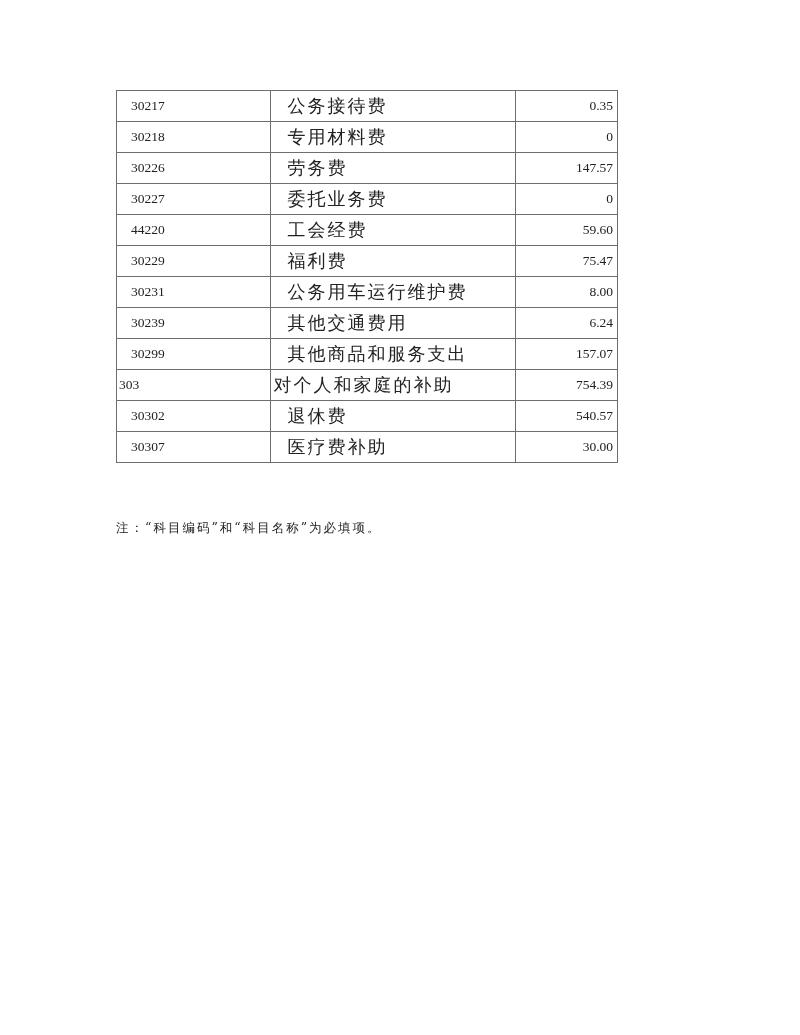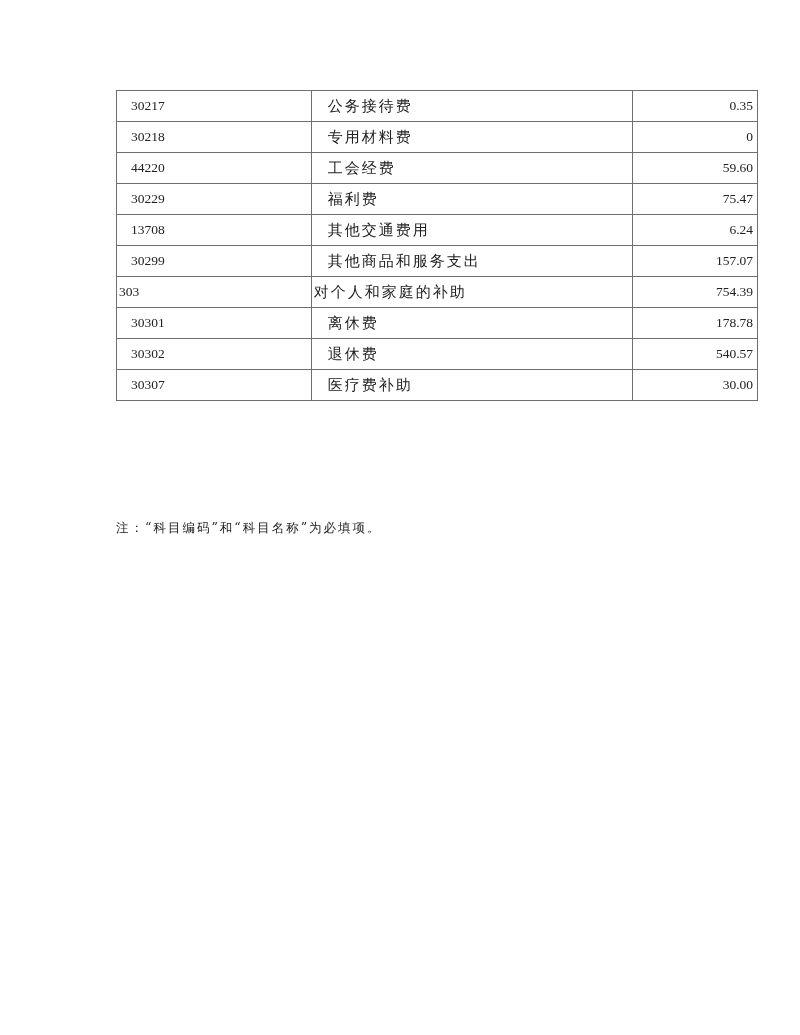--- a/index.html
+++ b/index.html
@@ -1,22 +1,22 @@
 <!DOCTYPE html>
 <html><head>
 <meta charset="utf-8">
 <style>
   html, body { margin: 0; padding: 0; background: #ffffff; }
   body { width: 800px; height: 1035px; position: relative; overflow: hidden;
          font-family: "DejaVu Serif", "Liberation Serif", serif; color: #222; }
-  table.budget { position: absolute; left: 116px; top: 90px; width: 642px;
+  table.budget { position: absolute; left: 116px; top: 90px; width: 502px;
                  border-collapse: collapse; font-size: 13px; }
   table.budget td { border: 1px solid #6e6e6e; height: 30px; padding: 0; }
   td.code { width: 170px; padding-left: 14px !important; font-family: "Liberation Serif", serif; font-size: 13.5px; }
-  td.name { width: 288px; padding-left: 16px !important; letter-spacing: 2px; font-size: 15px; }
+  td.name { width: 288px; padding-left: 16px !important; letter-spacing: 2px; font-size: 18px; }
   td.amount { width: 114px; text-align: right; padding-right: 4px !important; font-family: "Liberation Serif", serif; font-size: 13.5px; margin-left: 46px; }
   tr.group td.code { padding-left: 2px !important; }
   tr.group td.name { padding-left: 2px !important; }
   .note { position: absolute; left: 116px; top: 520px; font-size: 12.5px; letter-spacing: 2px; }
 </style>
 </head>
 <body>
 
 <table class="budget">
   <tbody id="rows">
@@ -24,48 +24,58 @@
         <td class="code">30217</td>
         <td class="name">公务接待费</td>
         <td class="amount">0.35</td>
       </tr>
       <tr class="item">
         <td class="code">30218</td>
         <td class="name">专用材料费</td>
         <td class="amount">0</td>
       </tr>
       <tr class="item">
+        <td class="code">30226</td>
+        <td class="name">劳务费</td>
+        <td class="amount">147.57</td>
+      </tr>
+      <tr class="item">
+        <td class="code">30227</td>
+        <td class="name">委托业务费</td>
+        <td class="amount">0</td>
+      </tr>
+      <tr class="item">
         <td class="code">44220</td>
         <td class="name">工会经费</td>
         <td class="amount">59.60</td>
       </tr>
       <tr class="item">
         <td class="code">30229</td>
         <td class="name">福利费</td>
         <td class="amount">75.47</td>
       </tr>
       <tr class="item">
-        <td class="code">13708</td>
+        <td class="code">30231</td>
+        <td class="name">公务用车运行维护费</td>
+        <td class="amount">8.00</td>
+      </tr>
+      <tr class="item">
+        <td class="code">30239</td>
         <td class="name">其他交通费用</td>
         <td class="amount">6.24</td>
       </tr>
       <tr class="item">
         <td class="code">30299</td>
         <td class="name">其他商品和服务支出</td>
         <td class="amount">157.07</td>
       </tr>
       <tr class="group">
         <td class="code">303</td>
         <td class="name">对个人和家庭的补助</td>
         <td class="amount">754.39</td>
-      </tr>
-      <tr class="item">
-        <td class="code">30301</td>
-        <td class="name">离休费</td>
-        <td class="amount">178.78</td>
       </tr>
       <tr class="item">
         <td class="code">30302</td>
         <td class="name">退休费</td>
         <td class="amount">540.57</td>
       </tr>
       <tr class="item">
         <td class="code">30307</td>
         <td class="name">医疗费补助</td>
         <td class="amount">30.00</td>

